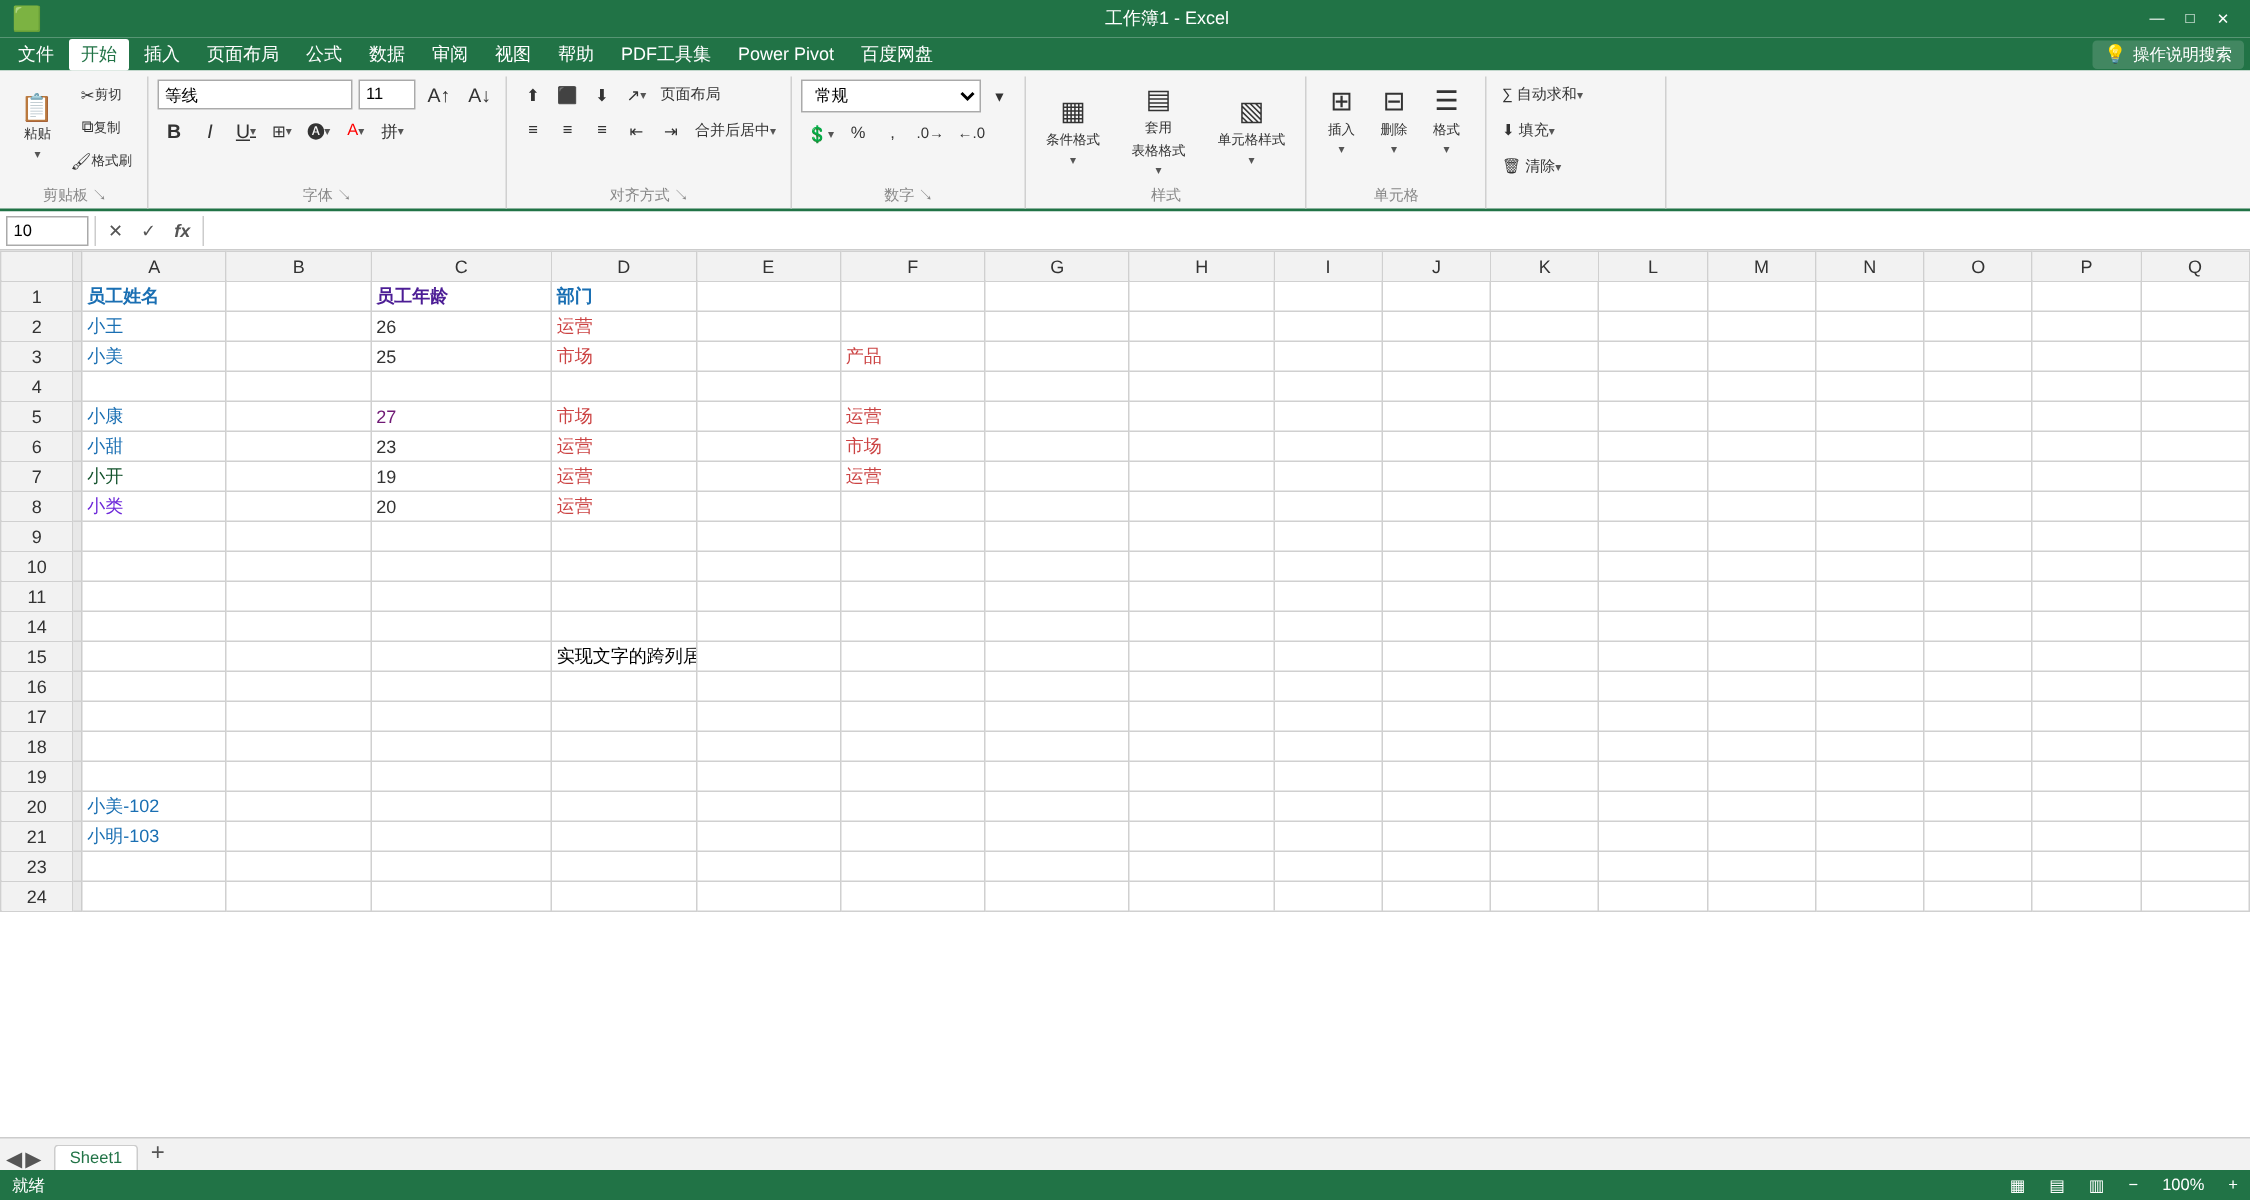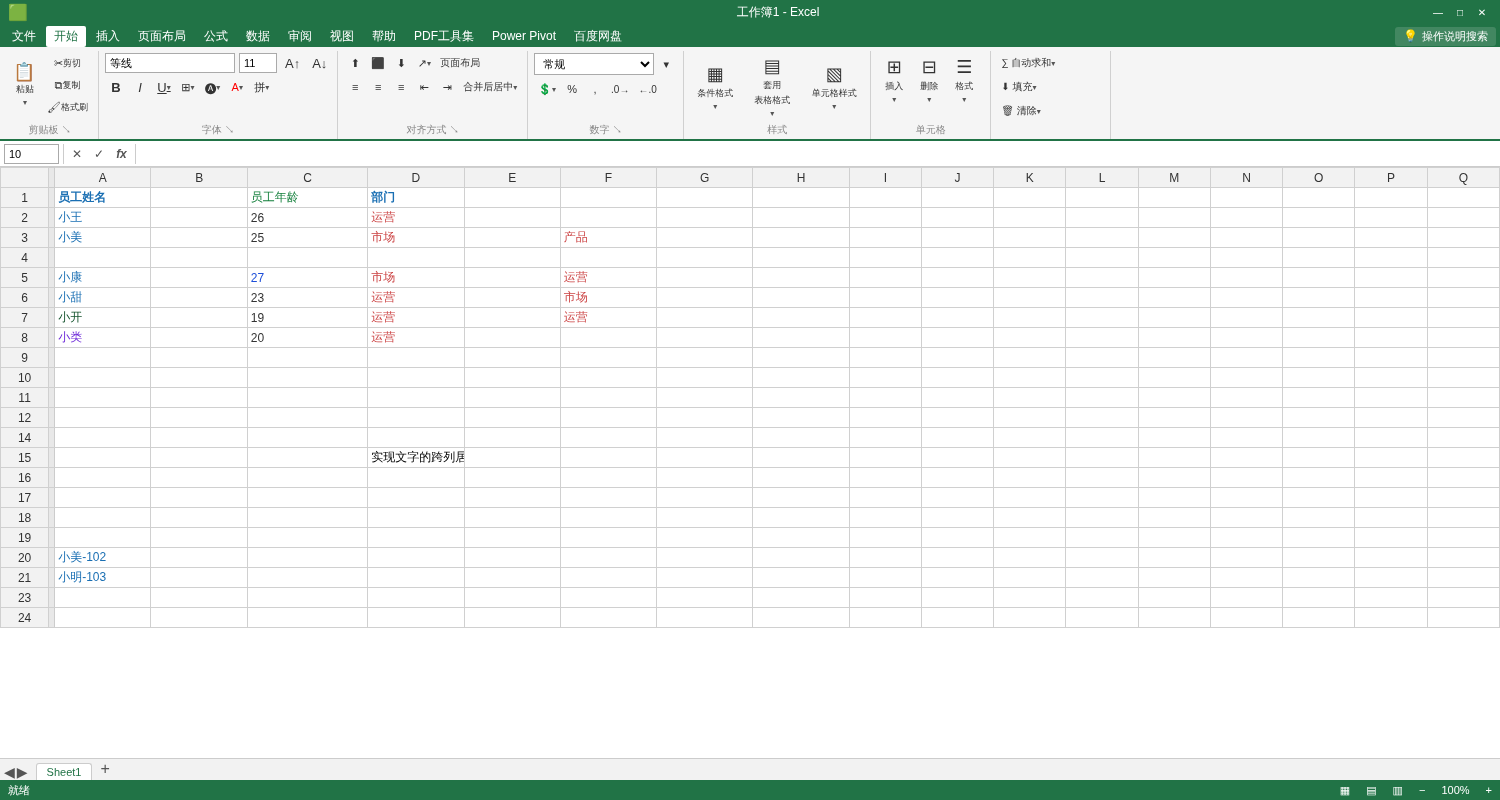--- a/index.html
+++ b/index.html
@@ -450,21 +450,21 @@
           <th>P</th>
           <th>Q</th>
         </tr>
       </thead>
       <tbody id="sheet-body">
       <tr>
             <th class="row-header">1</th>
             <td style="background: rgb(232, 232, 232); border-left: 1px solid rgb(204, 204, 204); border-right: 1px solid rgb(204, 204, 204);"></td>
             <td class="data-cell" style="color: rgb(26, 111, 179); font-weight: bold;">员工姓名</td>
             <td class="data-cell"></td>
-            <td class="data-cell" style="color: #15803d; font-weight: normal;">员工年龄</td>
+            <td class="data-cell" style="color: #4c1d95; font-weight: bold;">员工年龄</td>
             <td class="data-cell" style="color: rgb(26, 111, 179); font-weight: bold;">部门</td>
             <td class="data-cell"></td>
             <td class="data-cell"></td>
             <td class="data-cell"></td>
             <td class="data-cell" style="border-right: 1px dashed rgb(136, 136, 204);"></td>
             <td class="data-cell"></td>
             <td class="data-cell"></td>
             <td class="data-cell"></td>
             <td class="data-cell"></td>
             <td class="data-cell"></td>
@@ -534,21 +534,21 @@
             <td class="data-cell"></td>
             <td class="data-cell"></td>
             <td class="data-cell"></td>
             <td class="data-cell"></td>
           </tr>
           <tr>
             <th class="row-header">5</th>
             <td style="background: rgb(232, 232, 232); border-left: 1px solid rgb(204, 204, 204); border-right: 1px solid rgb(204, 204, 204);"></td>
             <td class="data-cell" style="color: rgb(26, 111, 179);">小康</td>
             <td class="data-cell"></td>
-            <td class="data-cell" style="color: #1d4ed8; margin-left: 12px;">27</td>
+            <td class="data-cell" style="color: #701a75; margin-left: 12px;">27</td>
             <td class="data-cell" style="color: rgb(204, 68, 68);">市场</td>
             <td class="data-cell"></td>
             <td class="data-cell" style="color: rgb(204, 68, 68);">运营</td>
             <td class="data-cell"></td>
             <td class="data-cell" style="border-right: 1px dashed rgb(136, 136, 204);"></td>
             <td class="data-cell"></td>
             <td class="data-cell"></td>
             <td class="data-cell"></td>
             <td class="data-cell"></td>
             <td class="data-cell"></td>
@@ -657,41 +657,20 @@
             <td class="data-cell"></td>
             <td class="data-cell"></td>
             <td class="data-cell"></td>
             <td class="data-cell"></td>
             <td class="data-cell"></td>
             <td class="data-cell"></td>
             <td class="data-cell"></td>
           </tr>
           <tr>
             <th class="row-header">11</th>
-            <td style="background: rgb(232, 232, 232); border-left: 1px solid rgb(204, 204, 204); border-right: 1px solid rgb(204, 204, 204);"></td>
-            <td class="data-cell"></td>
-            <td class="data-cell"></td>
-            <td class="data-cell"></td>
-            <td class="data-cell"></td>
-            <td class="data-cell"></td>
-            <td class="data-cell"></td>
-            <td class="data-cell"></td>
-            <td class="data-cell" style="border-right: 1px dashed rgb(136, 136, 204);"></td>
-            <td class="data-cell"></td>
-            <td class="data-cell"></td>
-            <td class="data-cell"></td>
-            <td class="data-cell"></td>
-            <td class="data-cell"></td>
-            <td class="data-cell"></td>
-            <td class="data-cell"></td>
-            <td class="data-cell"></td>
-            <td class="data-cell"></td>
-          </tr>
-          <tr>
-            <th class="row-header">12</th>
             <td style="background: rgb(232, 232, 232); border-left: 1px solid rgb(204, 204, 204); border-right: 1px solid rgb(204, 204, 204);"></td>
             <td class="data-cell"></td>
             <td class="data-cell"></td>
             <td class="data-cell"></td>
             <td class="data-cell"></td>
             <td class="data-cell"></td>
             <td class="data-cell"></td>
             <td class="data-cell"></td>
             <td class="data-cell" style="border-right: 1px dashed rgb(136, 136, 204);"></td>
             <td class="data-cell"></td>

